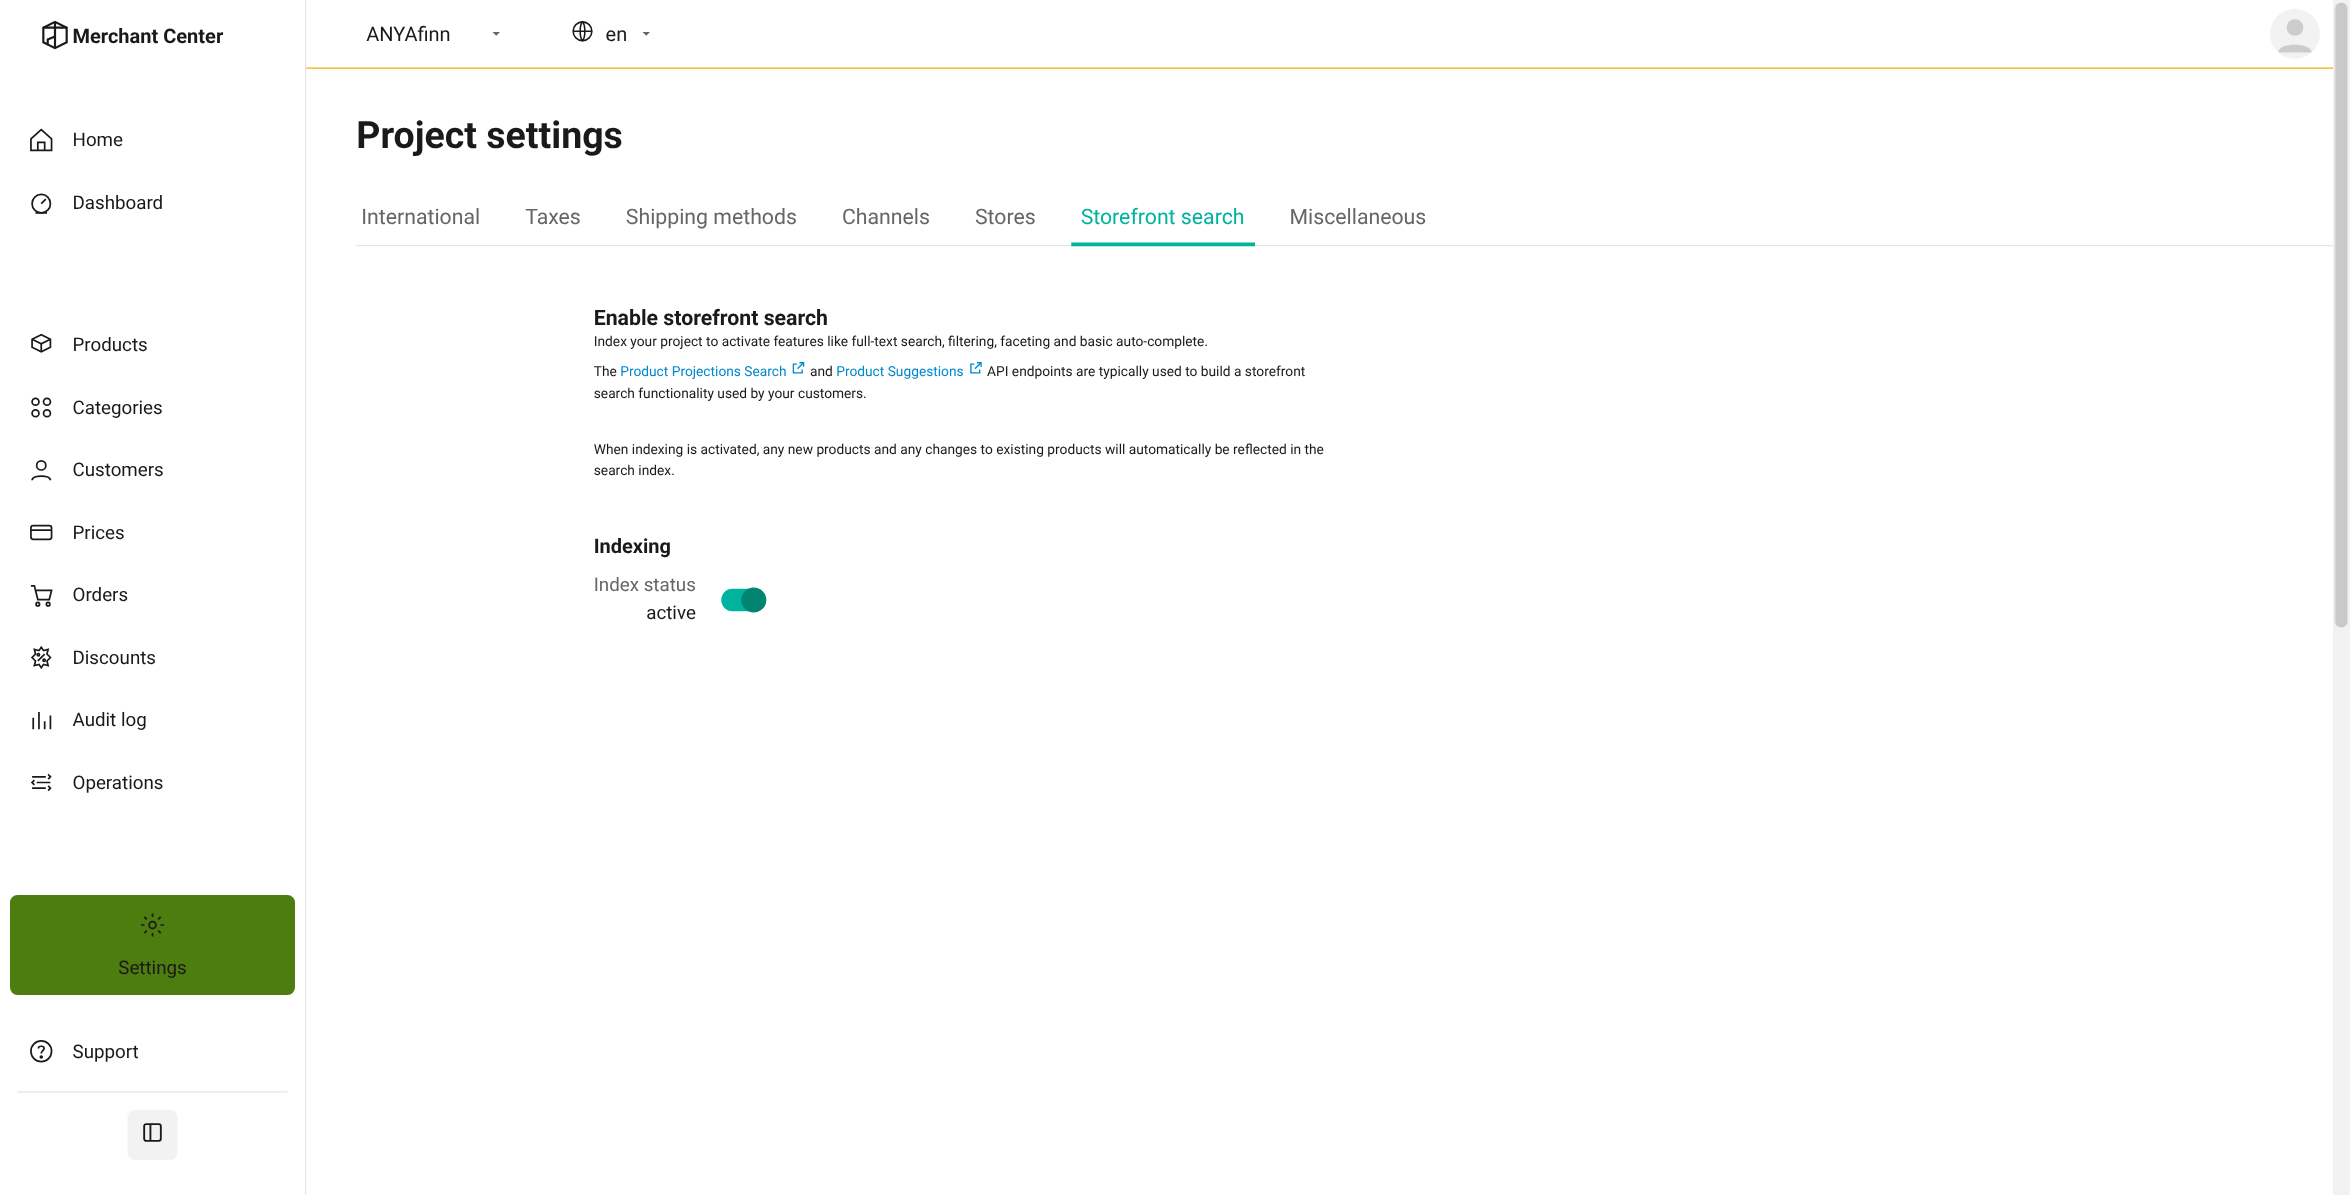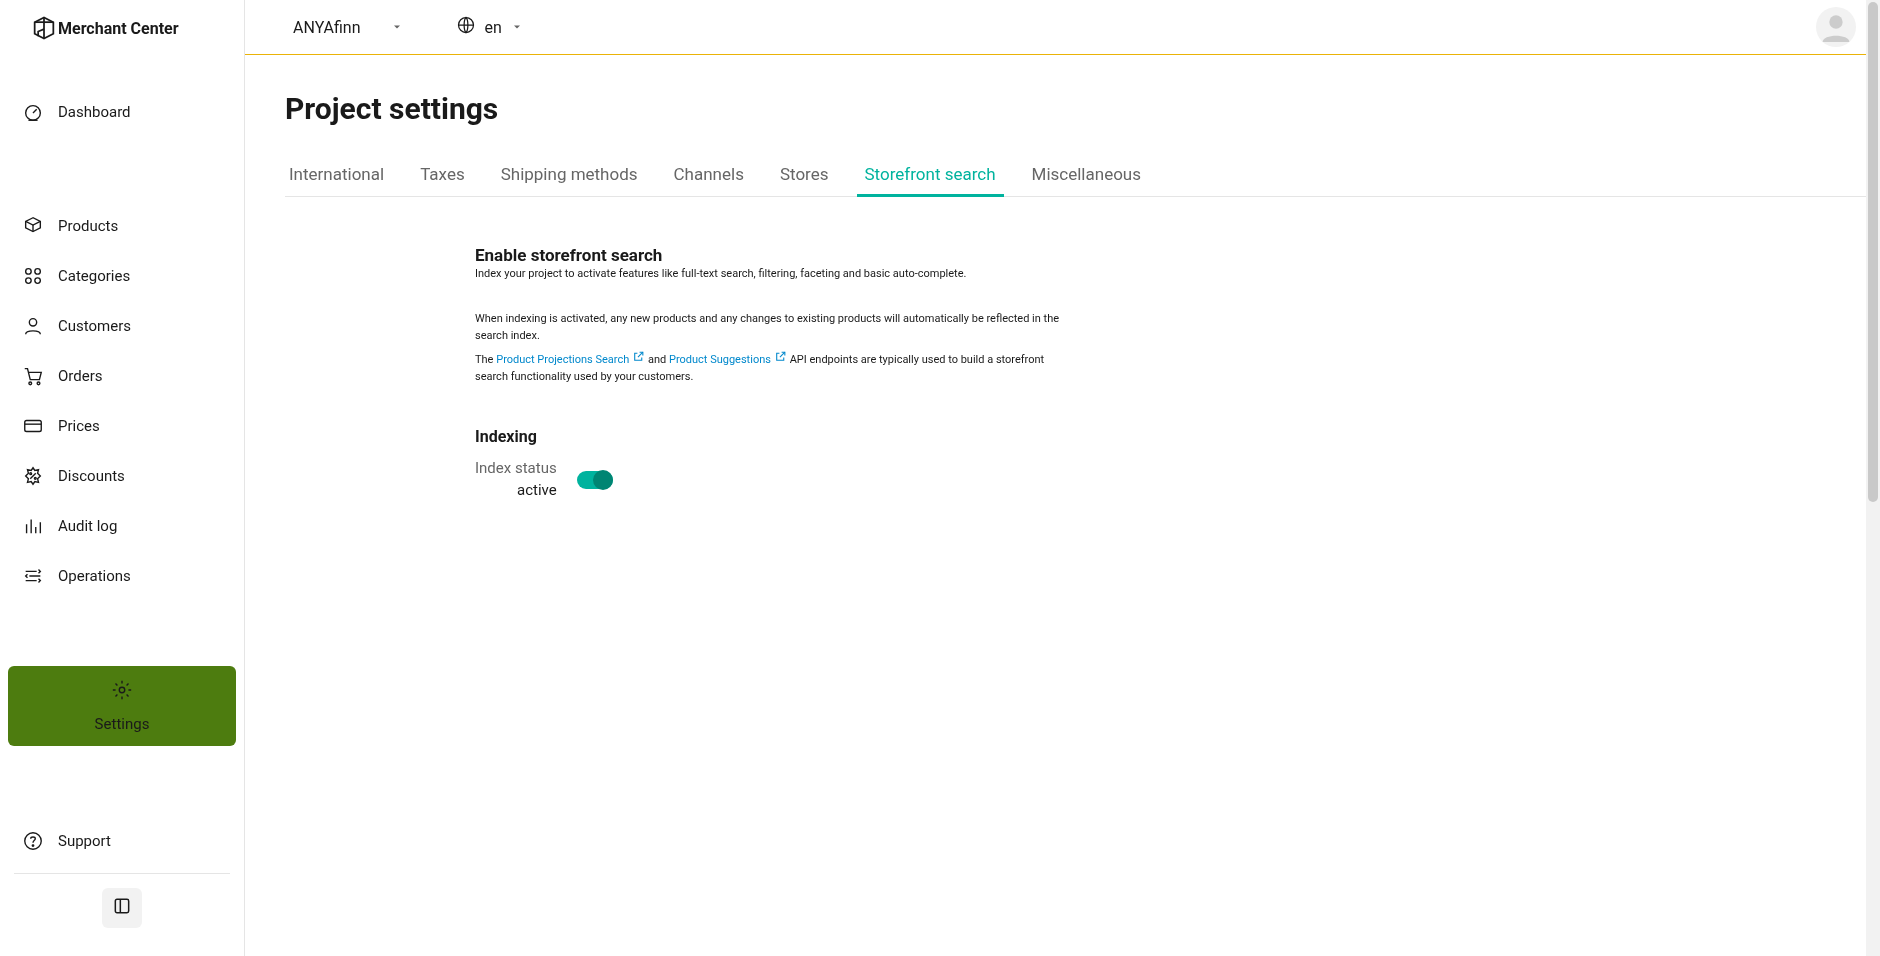--- a/index.html
+++ b/index.html
@@ -261,20 +261,29 @@
         <path d="M7 19 L7 15 L12 13"></path>
       </svg>
     </span>
     <span class="brand-text">Merchant Center</span>
   </div>
 
   <nav class="nav">
     <div class="nav-item">
       <span class="nav-icon">
         <svg viewBox="0 0 24 24" fill="none" stroke-width="1.5">
+            <path d="M3 11 L12 3 L21 11 V21 H3 Z"></path>
+            <path d="M9 21 V14 H15 V21"></path>
+          </svg>
+      </span>
+      <span>Home</span>
+    </div>
+    <div class="nav-item">
+      <span class="nav-icon">
+        <svg viewBox="0 0 24 24" fill="none" stroke-width="1.5">
             <circle cx="12" cy="13" r="8"></circle>
             <path d="M12 13 L16 9"></path>
             <path d="M7 21 H17"></path>
           </svg>
       </span>
       <span>Dashboard</span>
     </div>
 
     <div class="nav-spacer"></div>
 
@@ -304,35 +313,35 @@
         <svg viewBox="0 0 24 24" fill="none" stroke-width="1.5">
             <circle cx="12" cy="8" r="4"></circle>
             <path d="M4 21 C4 16 20 16 20 21"></path>
           </svg>
       </span>
       <span>Customers</span>
     </div>
     <div class="nav-item">
       <span class="nav-icon">
         <svg viewBox="0 0 24 24" fill="none" stroke-width="1.5">
+            <rect x="3" y="6" width="18" height="12" rx="2"></rect>
+            <path d="M3 10 H21"></path>
+          </svg>
+      </span>
+      <span>Prices</span>
+    </div>
+    <div class="nav-item">
+      <span class="nav-icon">
+        <svg viewBox="0 0 24 24" fill="none" stroke-width="1.5">
             <circle cx="9" cy="20" r="1.5"></circle>
             <circle cx="18" cy="20" r="1.5"></circle>
             <path d="M3 4 H6 L9 16 H19 L21 8 H7"></path>
           </svg>
       </span>
       <span>Orders</span>
-    </div>
-    <div class="nav-item">
-      <span class="nav-icon">
-        <svg viewBox="0 0 24 24" fill="none" stroke-width="1.5">
-            <rect x="3" y="6" width="18" height="12" rx="2"></rect>
-            <path d="M3 10 H21"></path>
-          </svg>
-      </span>
-      <span>Prices</span>
     </div>
     <div class="nav-item">
       <span class="nav-icon">
         <svg viewBox="0 0 24 24" fill="none" stroke-width="1.5">
             <path d="M12 3 L14 6 L18 5 L17 9 L20 12 L17 15 L18 19 L14 18 L12 21 L10 18 L6 19 L7 15 L4 12 L7 9 L6 5 L10 6 Z"></path>
             <path d="M9 15 L15 9"></path>
             <circle cx="9.5" cy="9.5" r="1"></circle>
             <circle cx="14.5" cy="14.5" r="1"></circle>
           </svg>
       </span>
@@ -437,39 +446,39 @@
       <div class="tab"><span>Channels</span></div>
       <div class="tab"><span>Stores</span></div>
       <div class="tab active"><span>Storefront search</span></div>
       <div class="tab"><span>Miscellaneous</span></div>
     </div>
 
     <div class="content">
       <h2 class="section-title">Enable storefront search</h2>
 
       <p class="desc">Index your project to activate features like full-text search, filtering, faceting and basic auto-complete.</p>
-
-      <p class="desc para2">When indexing is activated, any new products and any changes to existing products will automatically be reflected in the search index.</p>
 
       <p class="desc">
         <span>The </span><span class="linkish">Product Projections Search</span><span class="ext-icon">
             <svg viewBox="0 0 24 24" fill="none" stroke="#0088cc" stroke-width="2">
               <path d="M14 4 H20 V10"></path>
               <path d="M20 4 L11 13"></path>
               <path d="M18 14 V19 H5 V6 H10"></path>
             </svg>
           </span><span> and </span><span class="linkish">Product Suggestions</span><span class="ext-icon">
             <svg viewBox="0 0 24 24" fill="none" stroke="#0088cc" stroke-width="2">
               <path d="M14 4 H20 V10"></path>
               <path d="M20 4 L11 13"></path>
               <path d="M18 14 V19 H5 V6 H10"></path>
             </svg>
           </span><span> API endpoints are typically used to build a storefront search functionality used by your customers.</span>
       </p>
 
+      <p class="desc para2">When indexing is activated, any new products and any changes to existing products will automatically be reflected in the search index.</p>
+
       <h3 class="subhead">Indexing</h3>
 
       <div class="status-row">
         <div class="status-labels">
           <div class="status-label-top">Index status</div>
           <div class="status-label-bottom">active</div>
         </div>
         <div class="toggle">
           <div class="toggle-knob"></div>
         </div>

